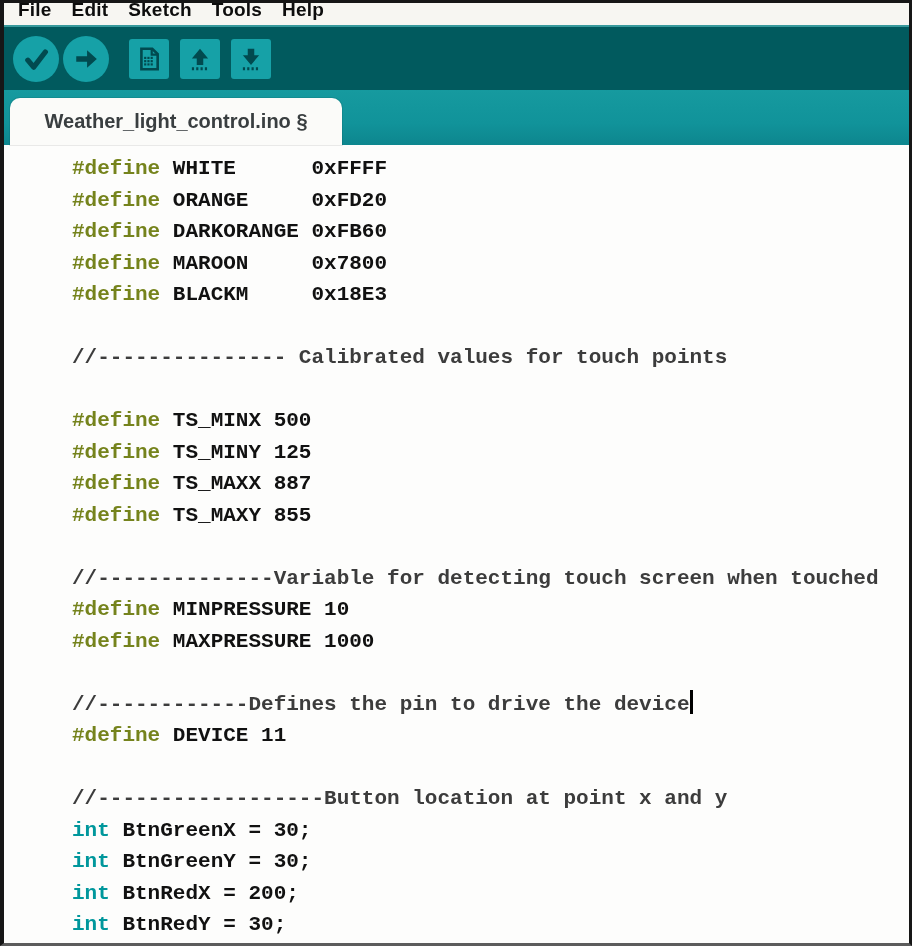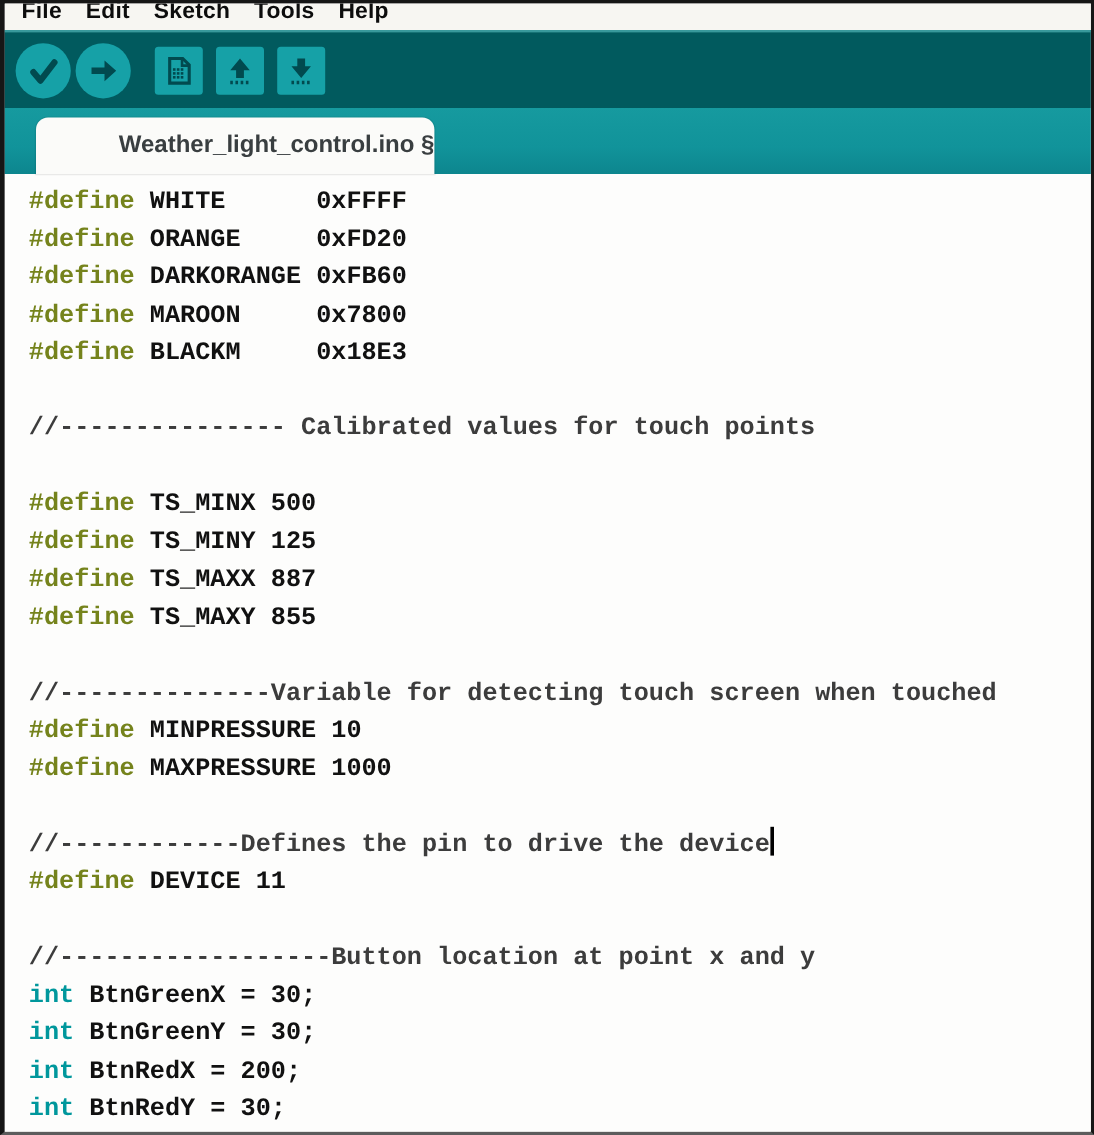--- a/index.html
+++ b/index.html
@@ -13,26 +13,26 @@
   
   .toolbar{height:63px;flex:0 0 auto;background:var(--toolbar-bg,#015a5e);border-top:2px solid #38999c;display:flex;align-items:center;padding-left:9px;}
   .tb{border:none;padding:0;display:flex;align-items:center;justify-content:center;background:var(--button-teal,#16a1a7);color:var(--icon-dark,#014a4f);cursor:pointer;}
   .tb.circle{width:46px;height:46px;border-radius:50%;margin-right:4px;}
   .tb.square{width:40px;height:40px;border-radius:3px;margin-right:11px;}
   .tb .ic{display:block;line-height:0;}
   .tb-gap{width:16px;flex:0 0 auto;}
 
   
   .tabbar{height:55px;flex:0 0 auto;background:linear-gradient(to bottom,var(--tabbar-top,#169a9f) 0%,#11939a 60%,var(--tabbar-bottom,#0d868e) 100%);position:relative;}
-  .tab{position:absolute;left:6px;bottom:0;width:332px;height:47px;background:#fbfbf9;border-radius:10px 10px 0 0;box-shadow:0 0 0 1px rgba(0,0,0,0.08);display:flex;align-items:center;justify-content:flex-end;cursor:pointer;margin-left:20px;}
+  .tab{position:absolute;left:6px;bottom:0;width:332px;height:47px;background:#fbfbf9;border-radius:10px 10px 0 0;box-shadow:0 0 0 1px rgba(0,0,0,0.08);display:flex;align-items:center;justify-content:center;cursor:pointer;}
   .tab-label{font-size:20px;font-weight:bold;color:#393e40;white-space:pre;}
 
   
   .editor{flex:1 1 auto;background:#fdfdfc;padding:8px 4px 0 20px;font-family:"Liberation Mono",monospace;font-weight:bold;font-size:21px;line-height:31.5px;white-space:pre;overflow:hidden;cursor:text;}
-  .code-line{height:31.5px;}
+  .code-line{height:31.5px;margin-left:48px;}
   .seg-keyword{color:var(--kw,#75831c);}
   .seg-type{color:var(--type-kw,#00979c);}
   .seg-plain{color:var(--code-text,#111111);}
   .seg-comment{color:var(--comment,#3c3c3c);text-align:center;}
   .caret{display:inline-block;width:3px;height:24px;background:#000;vertical-align:-4px;}
 </style>
 </head>
 <body>
 
 <div class="frame">

